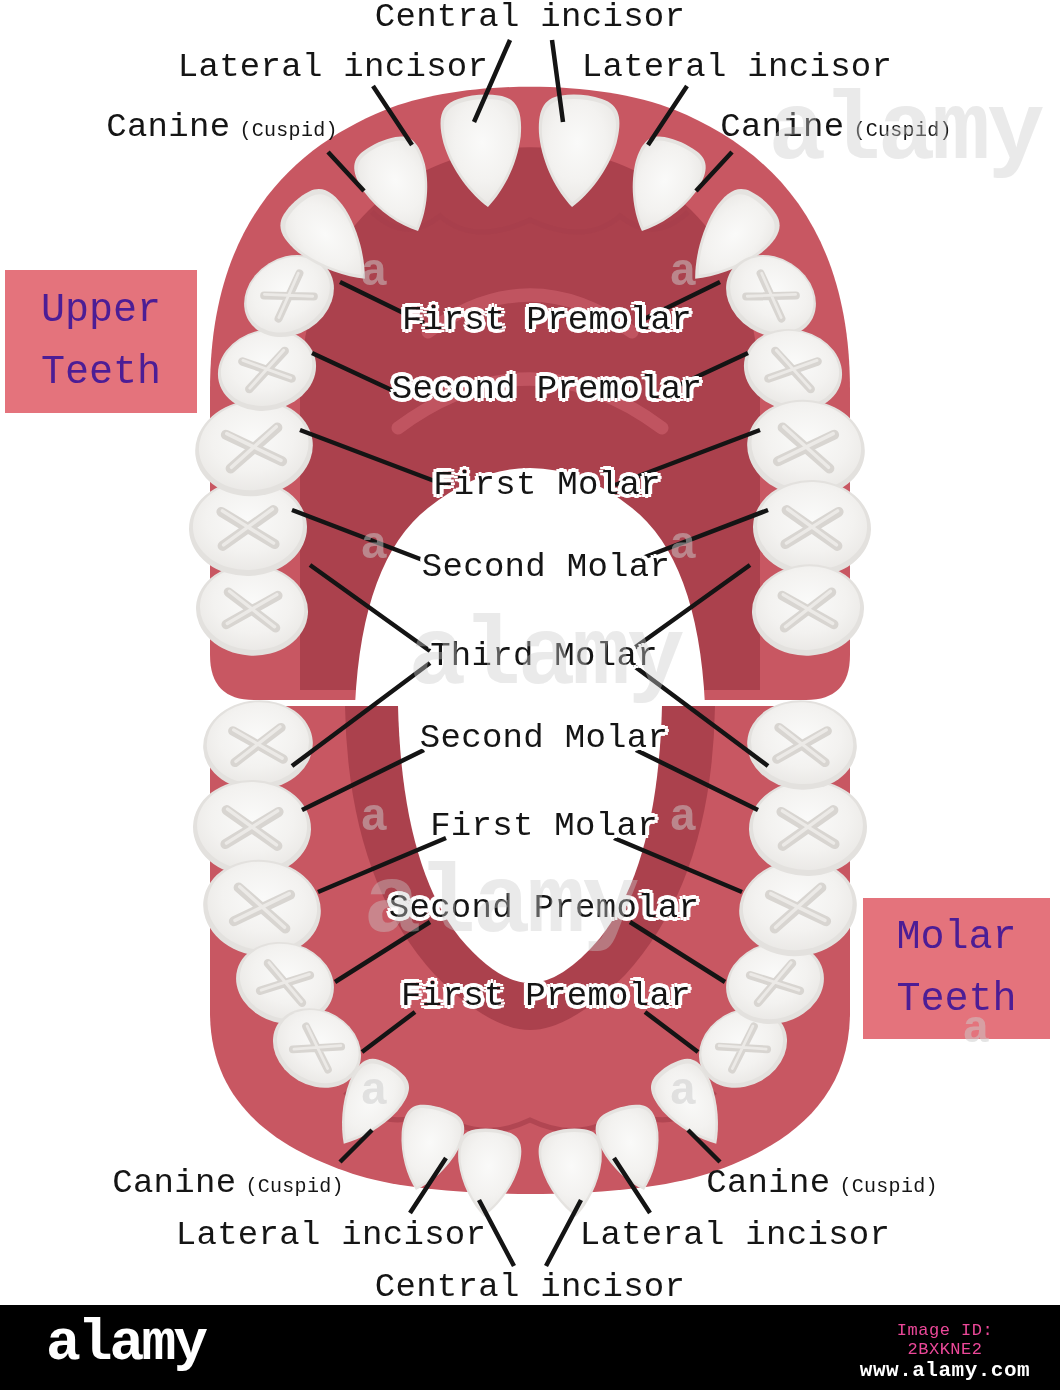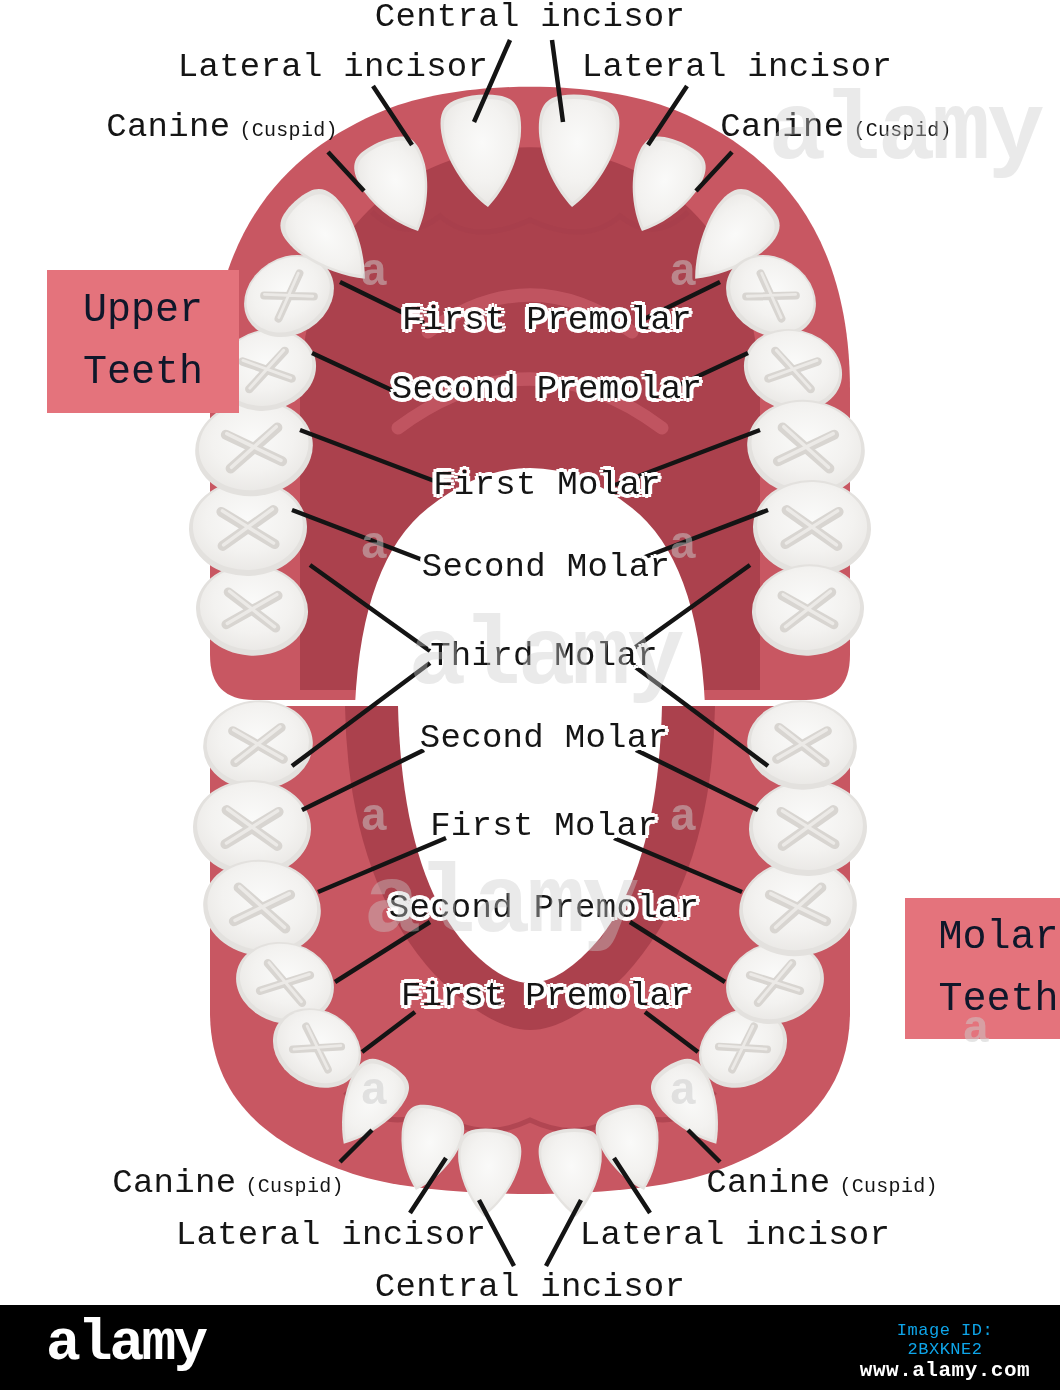--- a/index.html
+++ b/index.html
@@ -4,33 +4,33 @@
 <style>
   html,body{margin:0;padding:0;background:#fff;}
   .stage{position:relative;width:1060px;height:1390px;background:#ffffff;overflow:hidden;
          font-family:Liberation Mono, monospace;}
   .diagram-svg{position:absolute;left:0;top:0;z-index:1;}
   .lbl{position:absolute;transform:translateX(-50%);font-size:34px;font-weight:500;color:#151515;
        white-space:nowrap;z-index:3;letter-spacing:.3px;line-height:1.05;}
   .olined{text-shadow:-3px -3px 0 #fff,-3px 3px 0 #fff,3px -3px 0 #fff,3px 3px 0 #fff,
           -4px 0 0 #fff,4px 0 0 #fff,0 -4px 0 #fff,0 4px 0 #fff;padding-left:28px;}
   .cuspid-small{font-size:20px;margin-left:9px;}
-  .sidebox{position:absolute;background:#e4737c;color:#0f172a;display:flex;align-items:center;
+  .sidebox{position:absolute;background:#e4737c;color:#4c1d95;display:flex;align-items:center;
            justify-content:center;text-align:center;font-size:40px;font-weight:500;
-           line-height:1.55;z-index:3;margin-left:42px;}
+           line-height:1.55;z-index:3;}
   .sidebox .inner{width:130px;}
   .wm{position:absolute;color:#cbcbcb;font-weight:700;z-index:4;transform:translate(-50%,-50%);
       pointer-events:none;}
   .wm-tile{font-size:46px;opacity:.5;}
   .wm-word{font-size:96px;opacity:.4;letter-spacing:-3px;}
   .bar{position:absolute;left:0;top:1305px;width:1060px;height:85px;background:#000;z-index:6;}
   .brand-logo{position:absolute;left:46px;top:6px;color:#fff;font-size:58px;font-weight:700;
               letter-spacing:-3px;}
   .idblock{position:absolute;left:945px;transform:translateX(-50%);top:16px;text-align:center;}
-  .idline{font-size:17px;color:#0ea5e9;letter-spacing:.5px;}
+  .idline{font-size:17px;color:#ec4899;letter-spacing:.5px;}
   .urlline{font-size:21px;font-weight:700;color:#fff;margin-top:0;letter-spacing:.5px;}
 </style>
 </head>
 <body>
 
 <div class="stage">
 
   <svg class="diagram-svg" width="1060" height="1305" viewBox="0 0 1060 1305">
     <defs>
       <radialGradient id="tg" cx="50%" cy="42%" r="68%">

